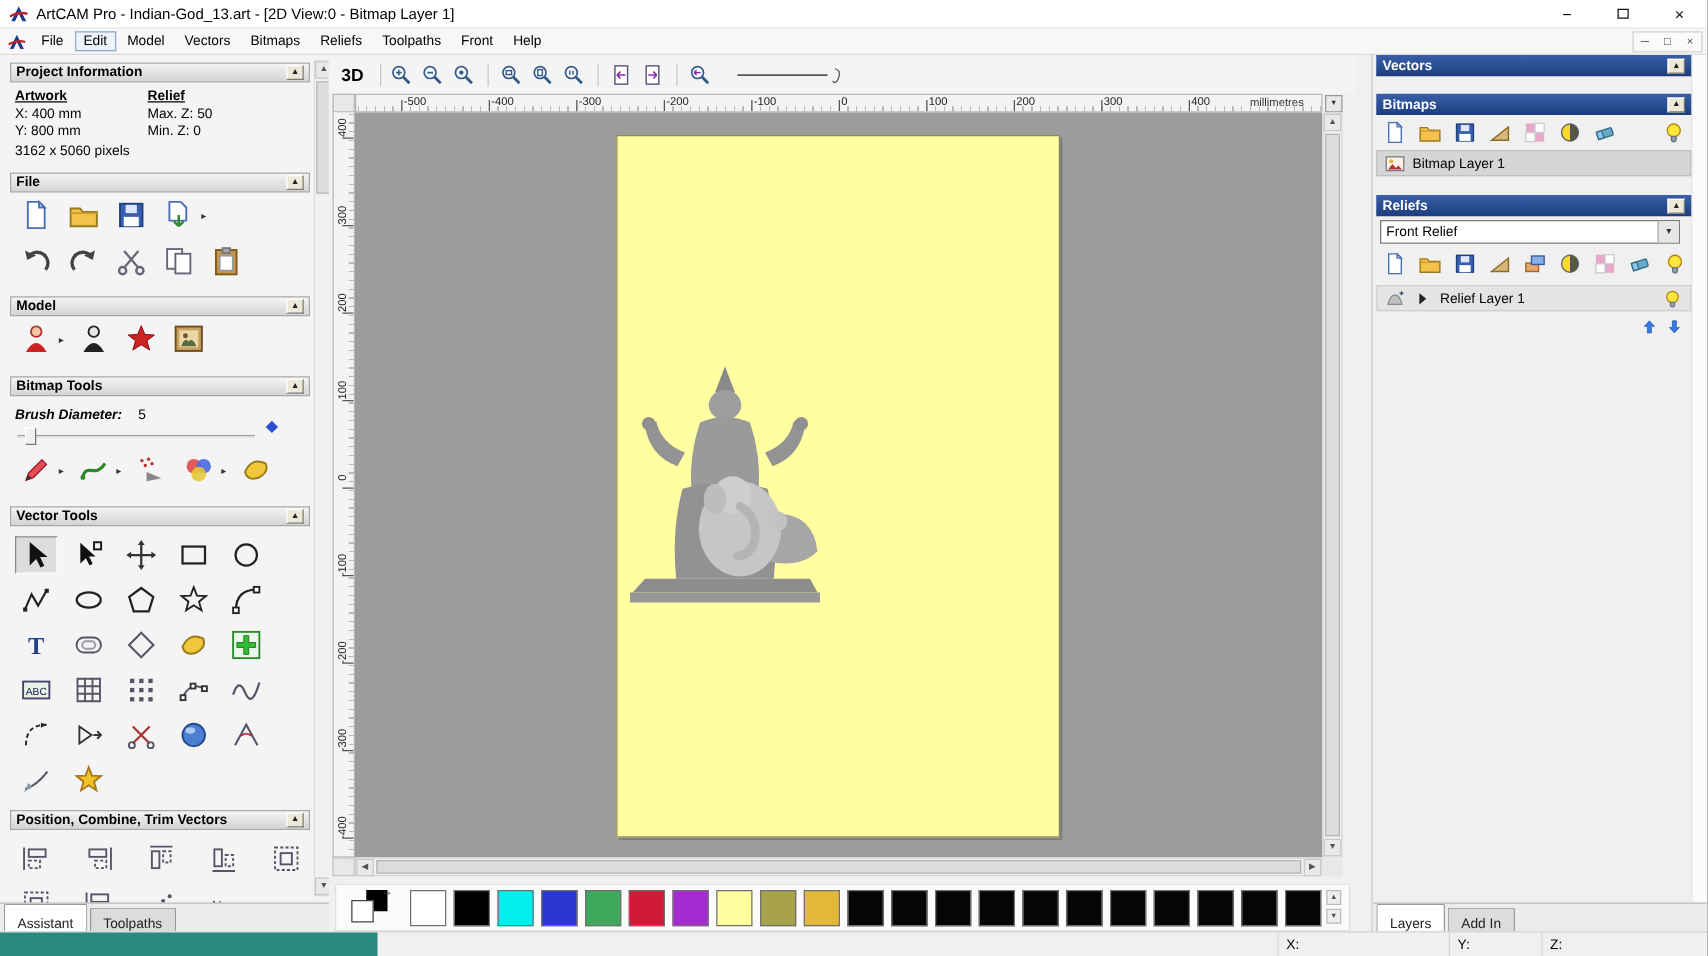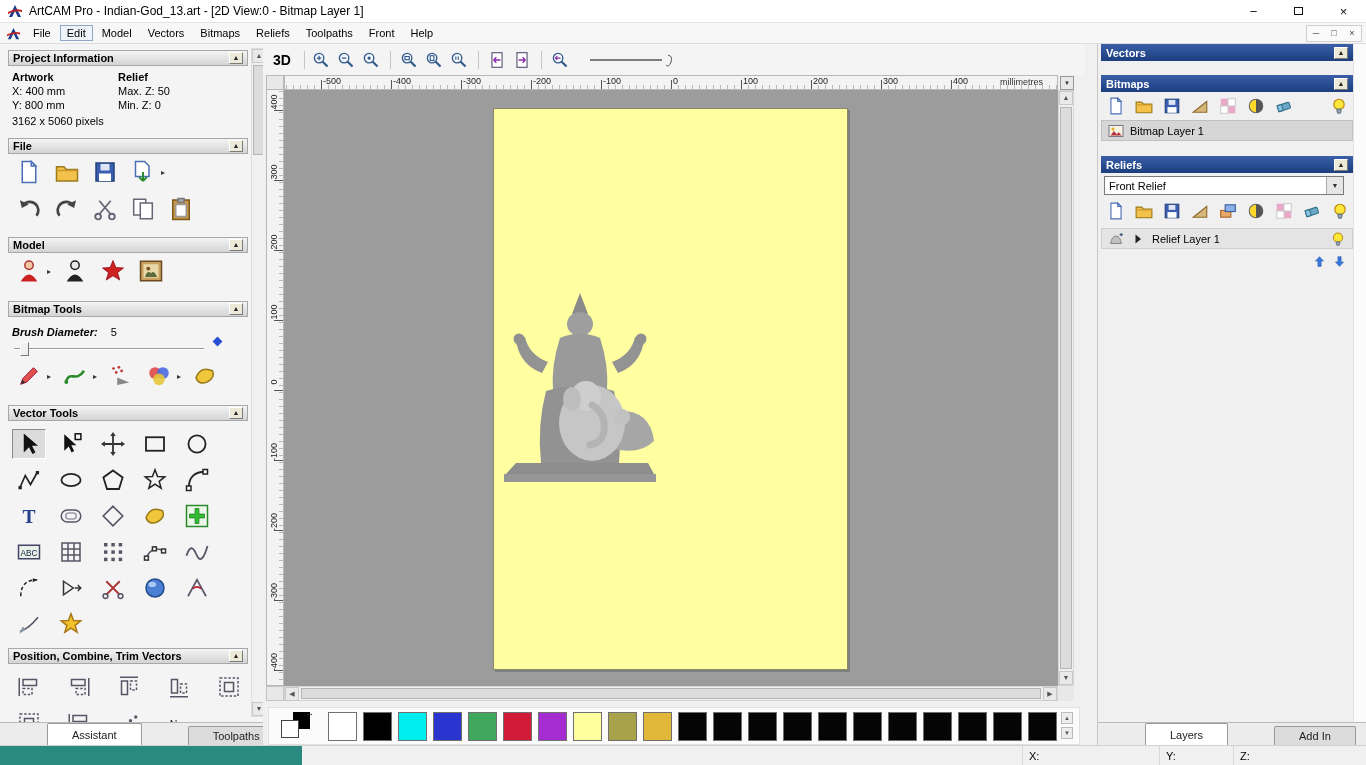--- a/index.html
+++ b/index.html
@@ -37,41 +37,41 @@
 
   
   .left-panel{position:absolute;top:44px;left:0;width:275px;bottom:20px;background:#f4f4f4;
               border-right:1px solid #c8c8c8;overflow:hidden;}
   .sec-hdr{position:absolute;left:8px;width:240px;height:16px;background:linear-gradient(#f4f4f4,#d4d4d4);
            border:1px solid #a8a8a8;display:flex;align-items:center;padding:0 4px;font-weight:bold;}
   .collapse{margin-left:auto;width:14px;height:12px;background:#ece9d8;border:1px solid;
             border-color:#fff #7a7a7a #7a7a7a #fff;font-size:7px;line-height:10px;text-align:center;color:#222;}
   .collapse::before{content:"▲";}
   .pi-col{position:absolute;line-height:14px;}
-  .pi-bold{font-weight:bold;}
+  .pi-bold{font-weight:bold;text-decoration:underline;}
   .icon-row{position:absolute;display:flex;gap:8px;align-items:center;}
   .vgrid{position:absolute;display:grid;grid-template-columns:repeat(5,42px);grid-auto-rows:36px;align-items:center;justify-items:start;}
   .vgrid .icon{width:34px;height:30px;}
   .brush-row{position:absolute;left:12px;}
   .brush-lab{font-weight:bold;font-style:italic;}
   .brush-val{margin-left:10px;}
   .slider-track{position:absolute;left:14px;width:190px;height:2px;background:#9a9a9a;border-bottom:1px solid #fff;}
   .slider-thumb{position:absolute;left:6px;top:-6px;width:9px;height:14px;background:#f0f0f0;
                 border:1px solid;border-color:#fff #777 #777 #fff;}
   .slider-gem{position:absolute;width:7px;height:7px;background:#2a4fd4;transform:rotate(45deg);}
   .lp-scrollbar{position:absolute;left:251px;top:4px;bottom:28px;width:16px;background:#f1f1f1;border:1px solid #ddd;}
   .sb-btn{position:absolute;left:0;width:14px;height:14px;background:#e9e9e9;border:1px solid #c9c9c9;
           font-size:7px;color:#555;text-align:center;line-height:12px;}
   .sb-thumb{position:absolute;left:1px;width:12px;background:#dcdcdc;border:1px solid #b5b5b5;}
 
   
   .tab-bar{position:absolute;left:0;right:0;bottom:0;height:23px;background:#ececec;border-top:1px solid #bbb;
            display:flex;align-items:flex-end;padding-left:3px;gap:2px;}
-  .tab{height:19px;padding:0 24px;display:flex;align-items:center;background:#dcdcdc;border:1px solid #999;
-       border-bottom:none;border-radius:2px 2px 0 0;color:#222;margin-left:44px;}
+  .tab{height:19px;padding:0 10px;display:flex;align-items:flex-end;background:#dcdcdc;border:1px solid #999;
+       border-bottom:none;border-radius:2px 2px 0 0;color:#222;}
   .tab.active{background:#fff;height:22px;}
 
   
   .center{position:absolute;left:263px;top:44px;width:822px;bottom:20px;background:#f0f0f0;}
   .toolbar{position:absolute;top:0;left:0;right:0;height:31px;display:flex;align-items:center;padding-left:10px;background:#f4f4f4;}
   .t3d{font-weight:bold;font-size:14px;margin-right:8px;}
   .tb-icons{display:flex;align-items:center;gap:2px;}
   .tb-icons .icon{width:23px;height:21px;}
   .tb-icons .icon svg{width:18px;height:18px;}
   .line-preview{margin-left:16px;display:inline-flex;align-items:center;}

